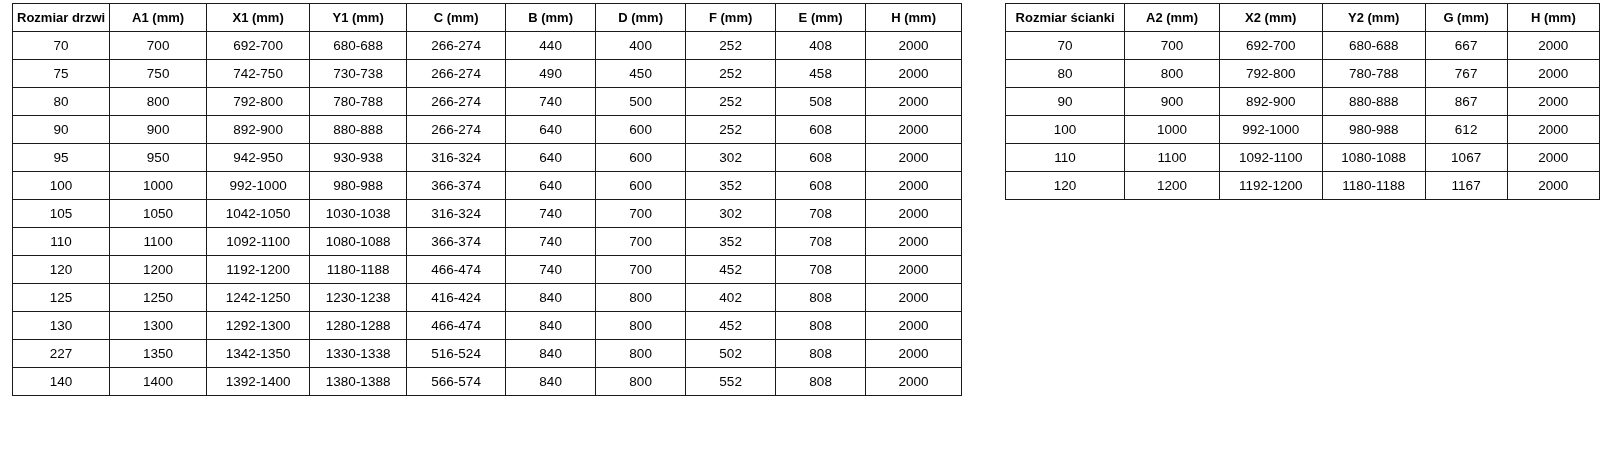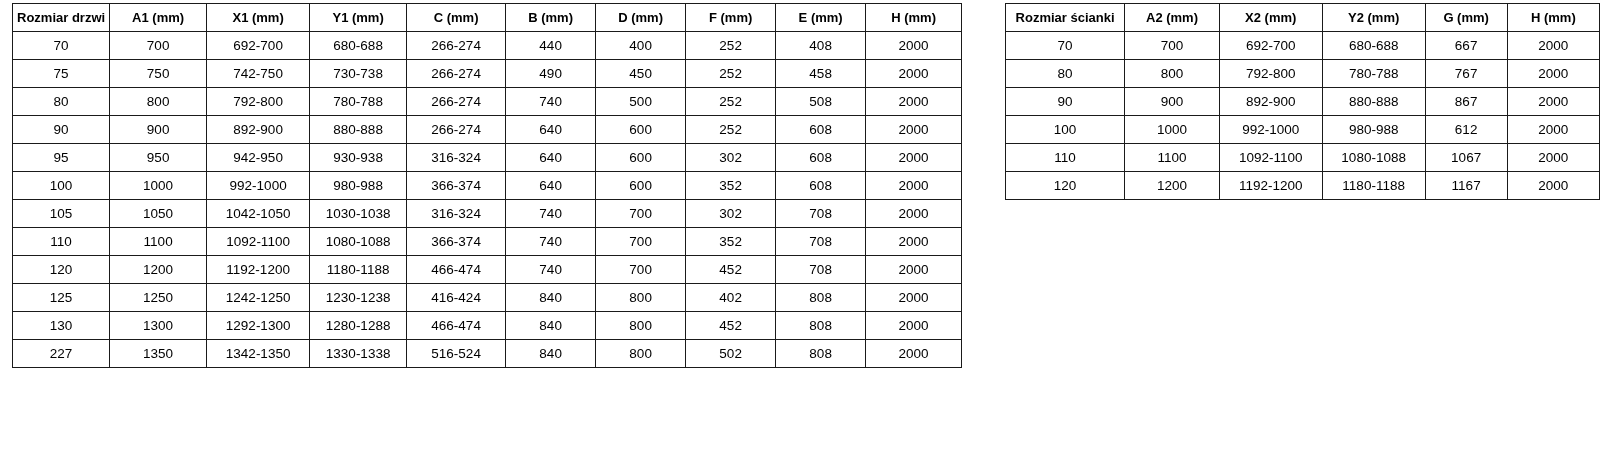--- a/index.html
+++ b/index.html
@@ -238,20 +238,32 @@
             <td>1350</td>
             <td>1342-1350</td>
             <td>1330-1338</td>
             <td>516-524</td>
             <td>840</td>
             <td>800</td>
             <td>502</td>
             <td>808</td>
             <td>2000</td>
           </tr>
+          <tr>
+            <td>140</td>
+            <td>1400</td>
+            <td>1392-1400</td>
+            <td>1380-1388</td>
+            <td>566-574</td>
+            <td>840</td>
+            <td>800</td>
+            <td>552</td>
+            <td>808</td>
+            <td>2000</td>
+          </tr>
         </tbody>
     </table>
   </div>
 
   <div class="table-wrap" id="walls-wrap">
     <table id="walls-table">
       <colgroup>
         <col class="w0">
           <col class="w1">
           <col class="w2">

